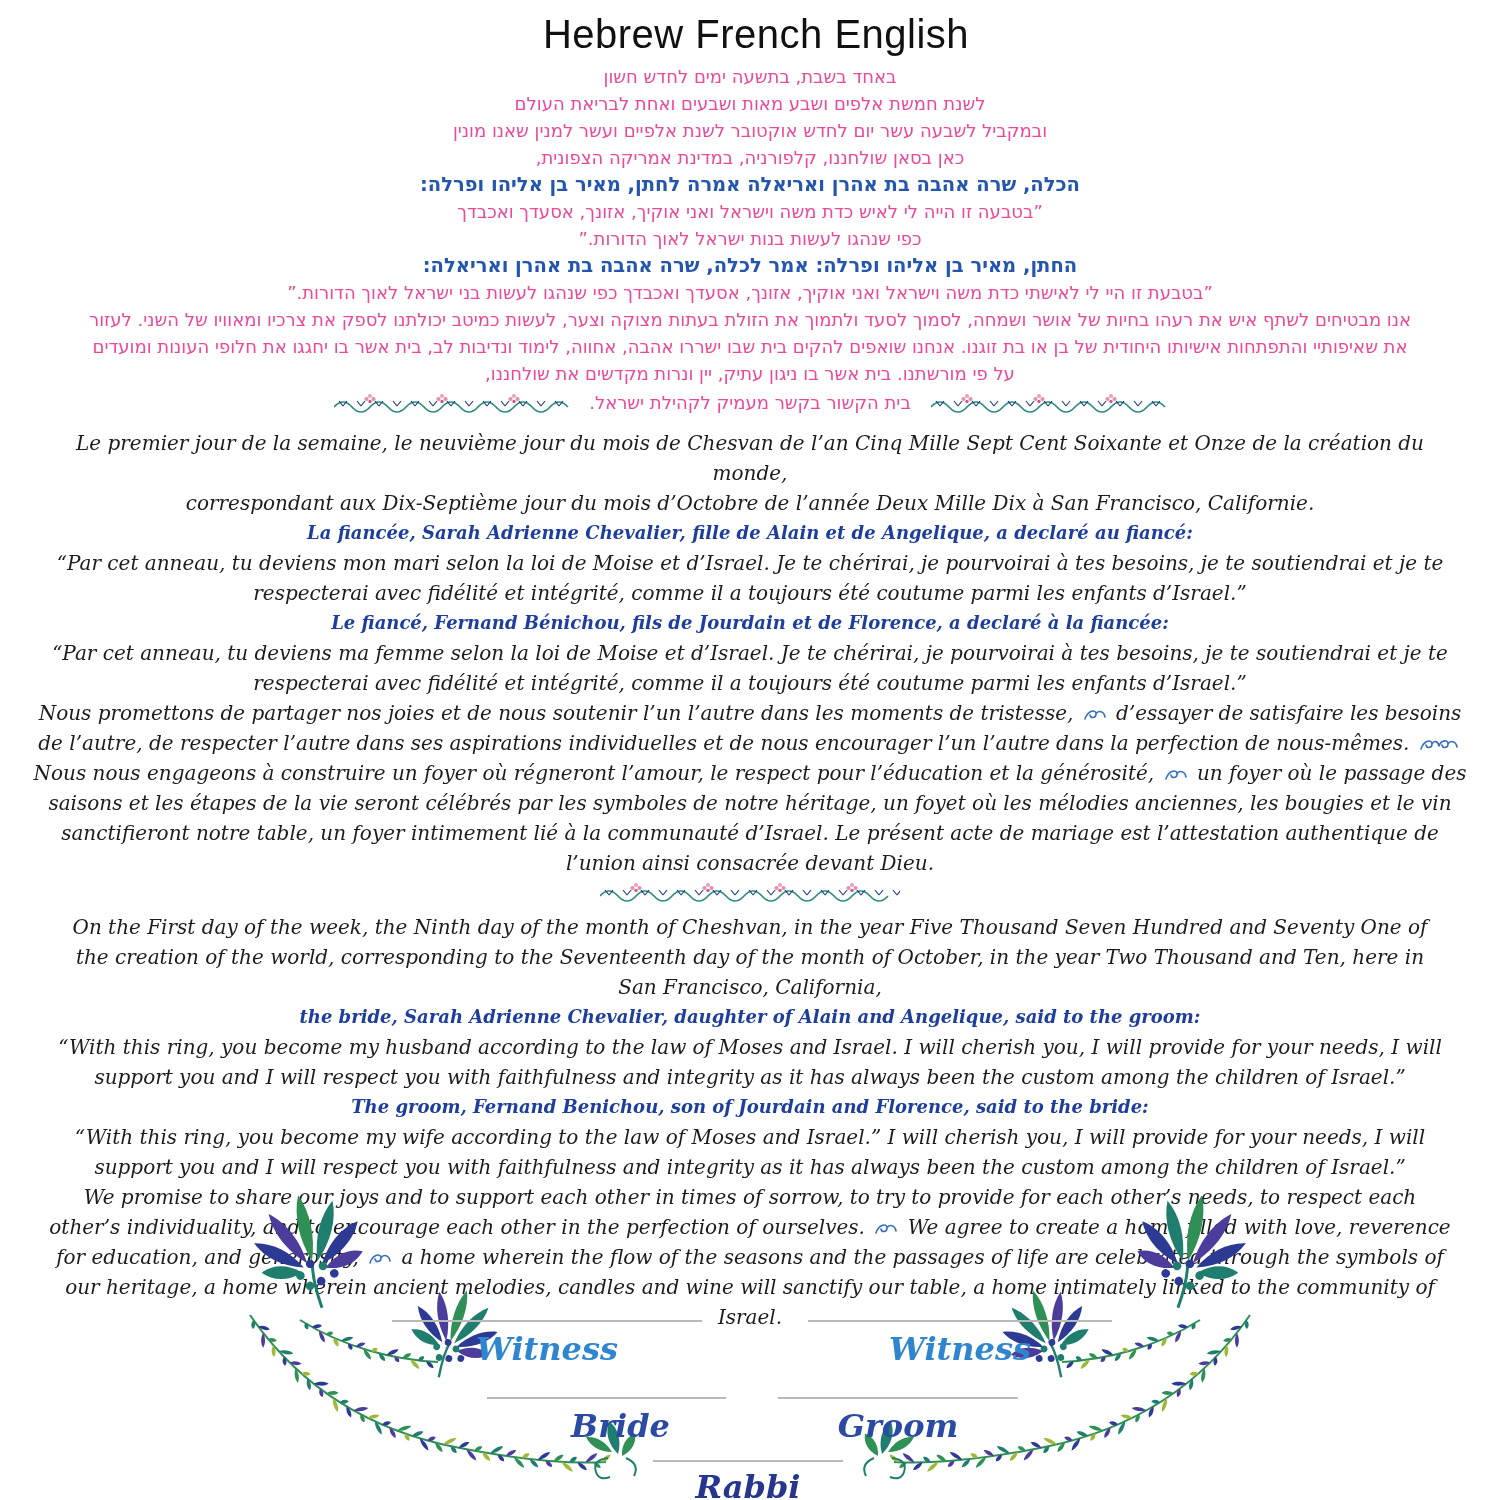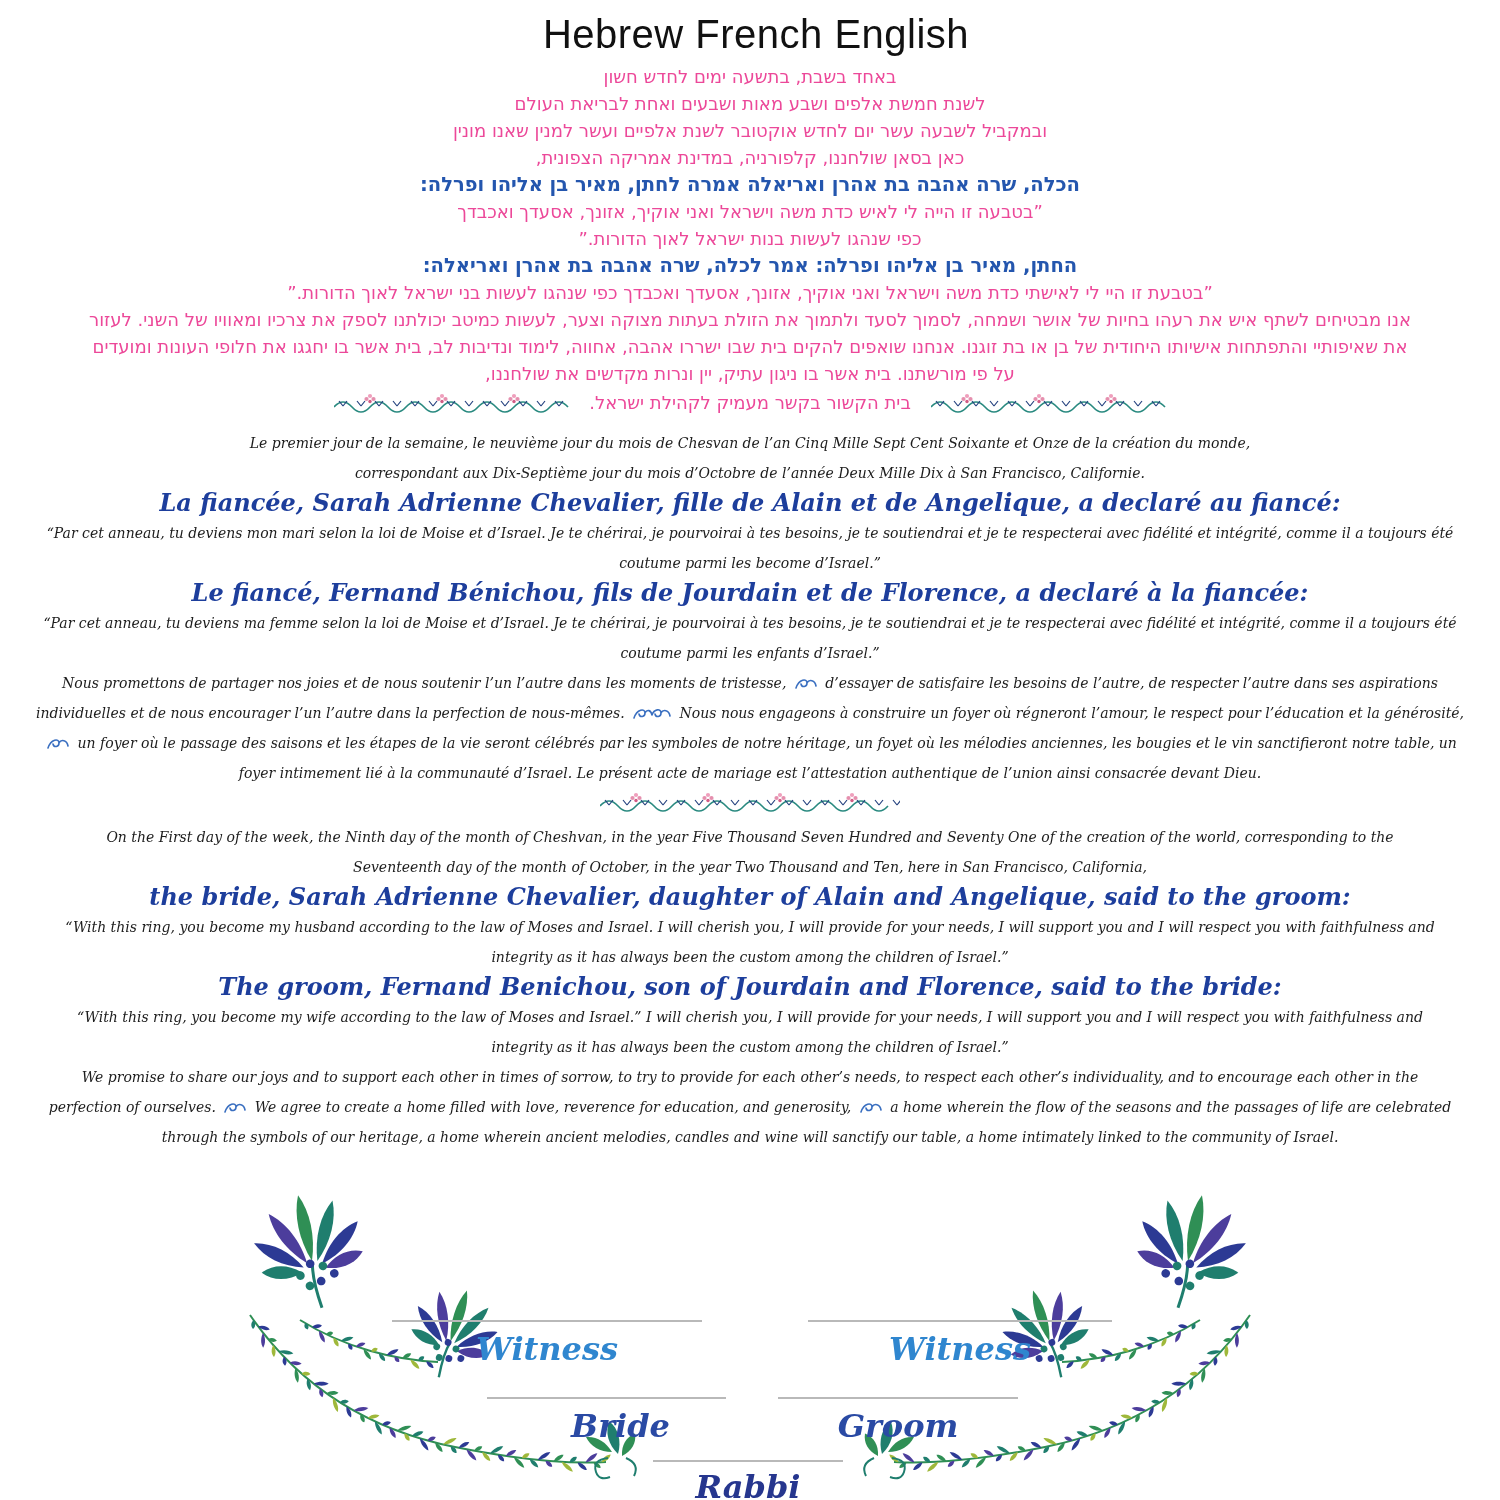--- a/index.html
+++ b/index.html
@@ -7,23 +7,23 @@
         font-family:"DejaVu Serif",serif;}
   .page-title{font-family:"Liberation Sans",sans-serif;font-size:40px;color:#111;
         text-align:center;padding-top:12px;letter-spacing:0.5px;margin-left:12px;}
   
   .heb{direction:rtl;font-family:"DejaVu Sans",sans-serif;font-size:18px;color:#ec4899;
        line-height:27px;text-align:center;}
   .heb-blue{color:#2456ae;font-weight:700;font-size:19.5px;}
   .heb-para{max-width:1330px;margin:0 auto;}
   .heb-section{margin-top:6px;}
   
-  .lat{font-family:"DejaVu Serif",serif;font-style:italic;font-size:14px;color:#1c1c1c;
+  .lat{font-family:"DejaVu Serif",serif;font-style:italic;font-size:20px;color:#1c1c1c;
        line-height:30px;text-align:center;}
-  .lat-blue{color:#1d3e9c;font-weight:700;font-size:24px;}
+  .lat-blue{color:#1d3e9c;font-weight:700;font-size:18px;}
   .fr-section{margin-top:12px;}
   .en-section{margin-top:8px;}
   .fr-para{max-width:1445px;margin:0 auto;}
   .en-para{max-width:1405px;margin:0 auto;}
   .date-para{max-width:1380px;margin:0 auto;}
   
   .heb-divider{display:flex;align-items:center;justify-content:center;gap:20px;margin:2px 0;}
   .mid-divider{display:flex;justify-content:center;margin:2px 0;}
   .orn{vertical-align:middle;margin:0 3px;}
   
@@ -111,21 +111,21 @@
           <circle cx="180" cy="5" r="2.1" fill="#ef9fbc"></circle>
           <circle cx="180" cy="10.5" r="1.7" fill="#d25c86"></circle>
         </svg>
     </div>
   </div>
 
   <div class="fr-section">
     <div class="lat date-para">Le premier jour de la semaine, le neuvième jour du mois de Chesvan de l’an Cinq Mille Sept Cent Soixante et Onze de la création du monde,</div>
     <div class="lat date-para">correspondant aux Dix-Septième jour du mois d’Octobre de l’année Deux Mille Dix  à San Francisco, Californie.</div>
     <div class="lat lat-blue">La fiancée, Sarah Adrienne Chevalier, fille de Alain et de Angelique, a declaré au fiancé:</div>
-    <div class="lat fr-para">“Par cet anneau, tu deviens mon mari selon la loi de Moise et d’Israel. Je te chérirai, je pourvoirai à tes besoins, je te soutiendrai et je te respecterai avec fidélité et intégrité, comme il a toujours été coutume parmi les become d’Israel.”</div>
+    <div class="lat fr-para">“Par cet anneau, tu deviens mon mari selon la loi de Moise et d’Israel. Je te chérirai, je pourvoirai à tes besoins, je te soutiendrai et je te respecterai avec fidélité et intégrité, comme il a toujours été coutume parmi les enfants d’Israel.”</div>
     <div class="lat lat-blue">Le fiancé, Fernand Bénichou, fils de Jourdain et de Florence, a declaré à la fiancée:</div>
     <div class="lat fr-para">“Par cet anneau, tu deviens ma femme selon la loi de Moise et d’Israel. Je te chérirai, je pourvoirai à tes besoins, je te soutiendrai et je te respecterai avec fidélité et intégrité, comme il a toujours été coutume parmi les enfants d’Israel.”</div>
     <div class="lat fr-para">
       <span>Nous promettons de partager nos joies et de nous soutenir l’un l’autre dans les moments de tristesse,</span>
       <svg class="orn" width="24" height="14" viewBox="0 0 24 14">
           <path d="M2 11 C5 2 13 1 13 6 C13 10 8 11 7 7 M13 6 C15 2 21 3 22 9" fill="none" stroke="#3a6fc0" stroke-width="1.6" stroke-linecap="round"></path>
         </svg>
       <span>d’essayer de satisfaire les besoins de l’autre, de respecter l’autre dans ses aspirations individuelles et de nous encourager l’un l’autre dans la perfection de nous-mêmes.</span>
       <svg class="orn" width="40" height="14" viewBox="0 0 40 14">
           <path d="M2 11 C5 2 13 1 13 6 C13 10 8 11 7 7 M13 6 C15 2 19 3 20 8 M20 8 C22 2 29 1 29 6 C29 10 24 11 23 7 M29 6 C31 2 37 3 38 9" fill="none" stroke="#3a6fc0" stroke-width="1.6" stroke-linecap="round"></path>

